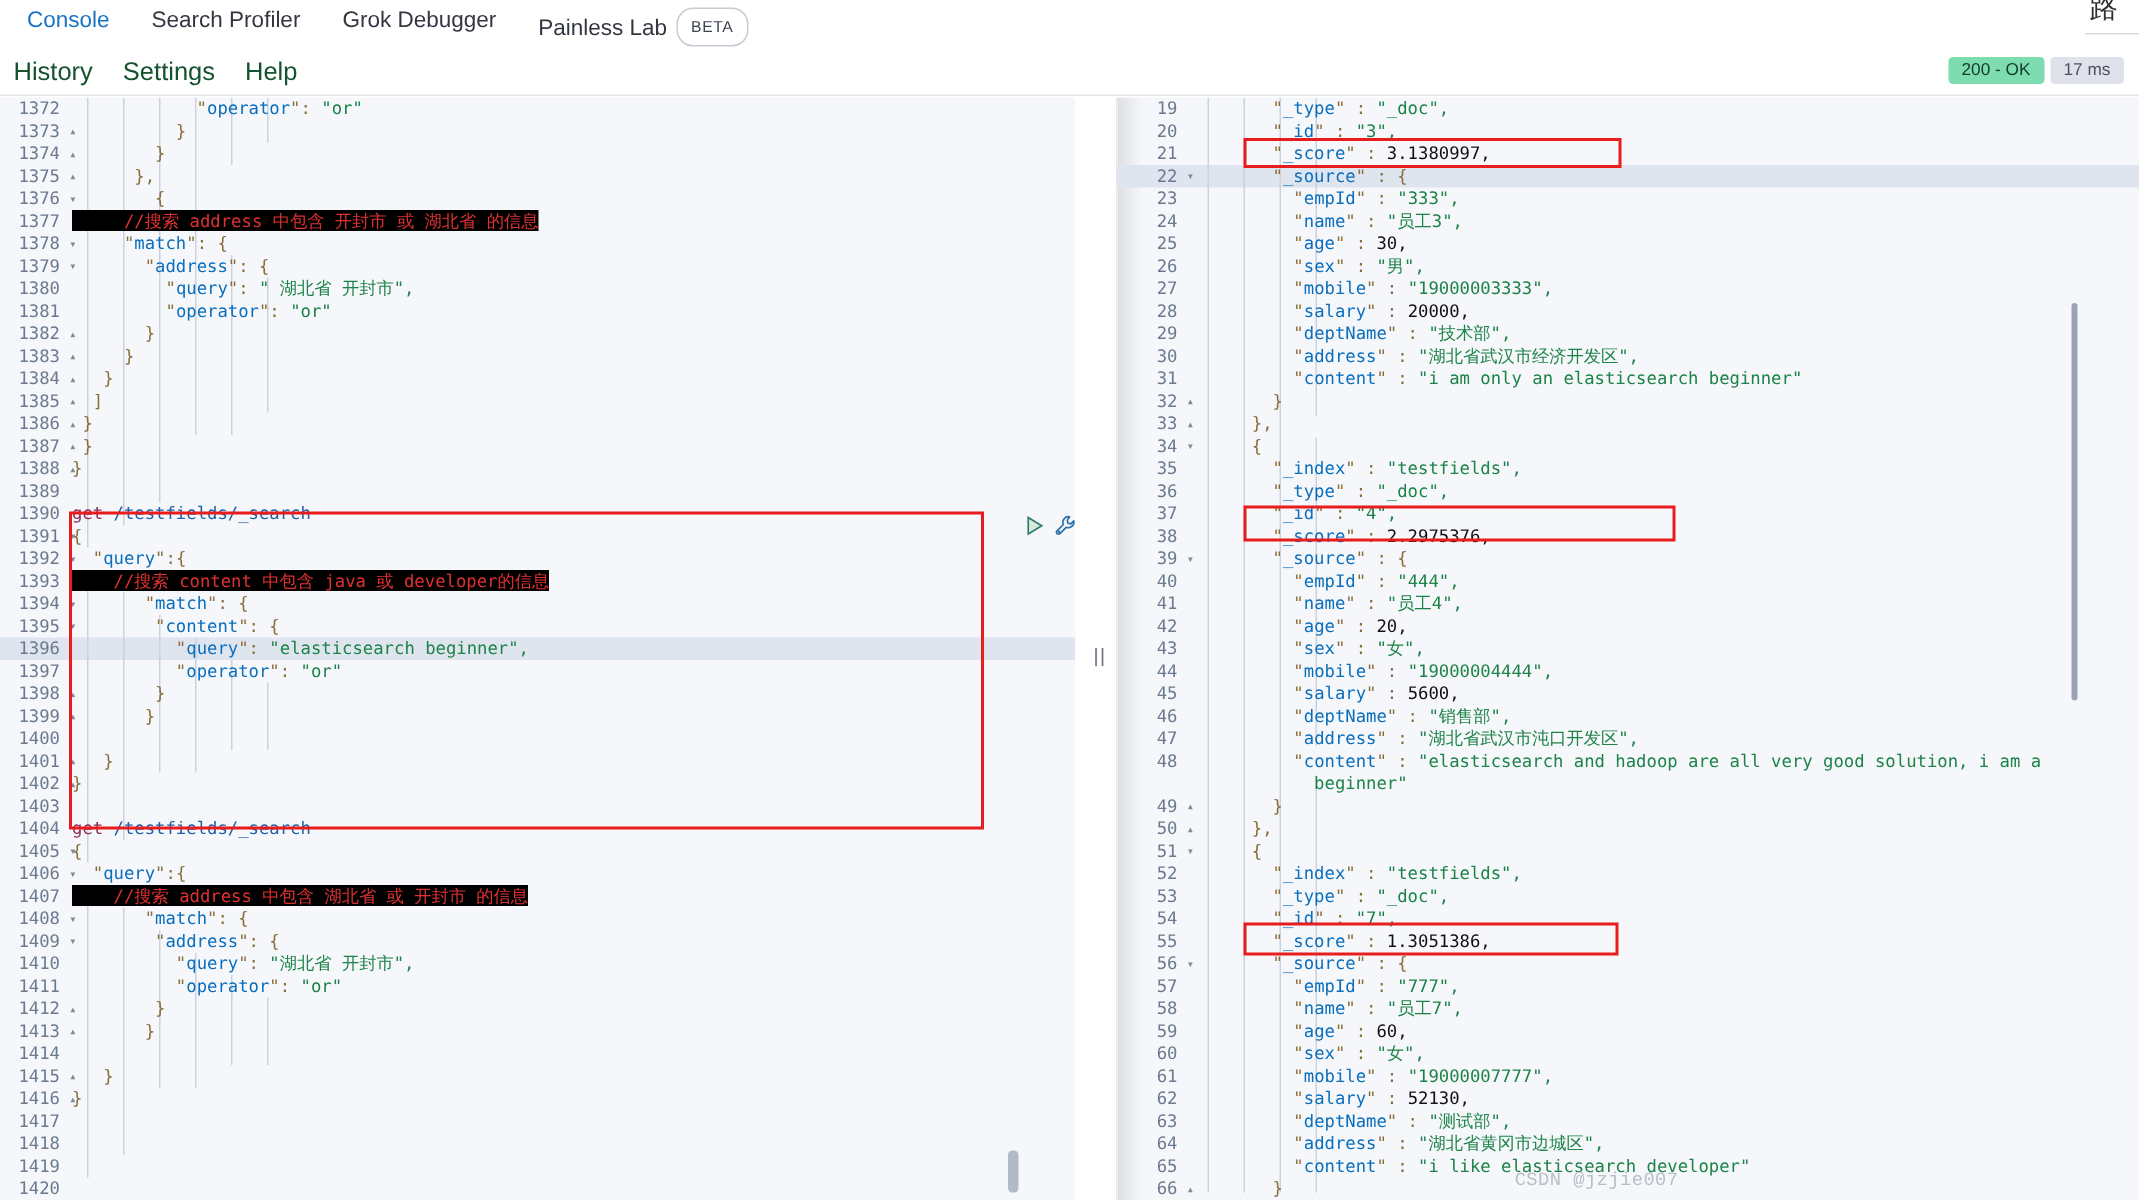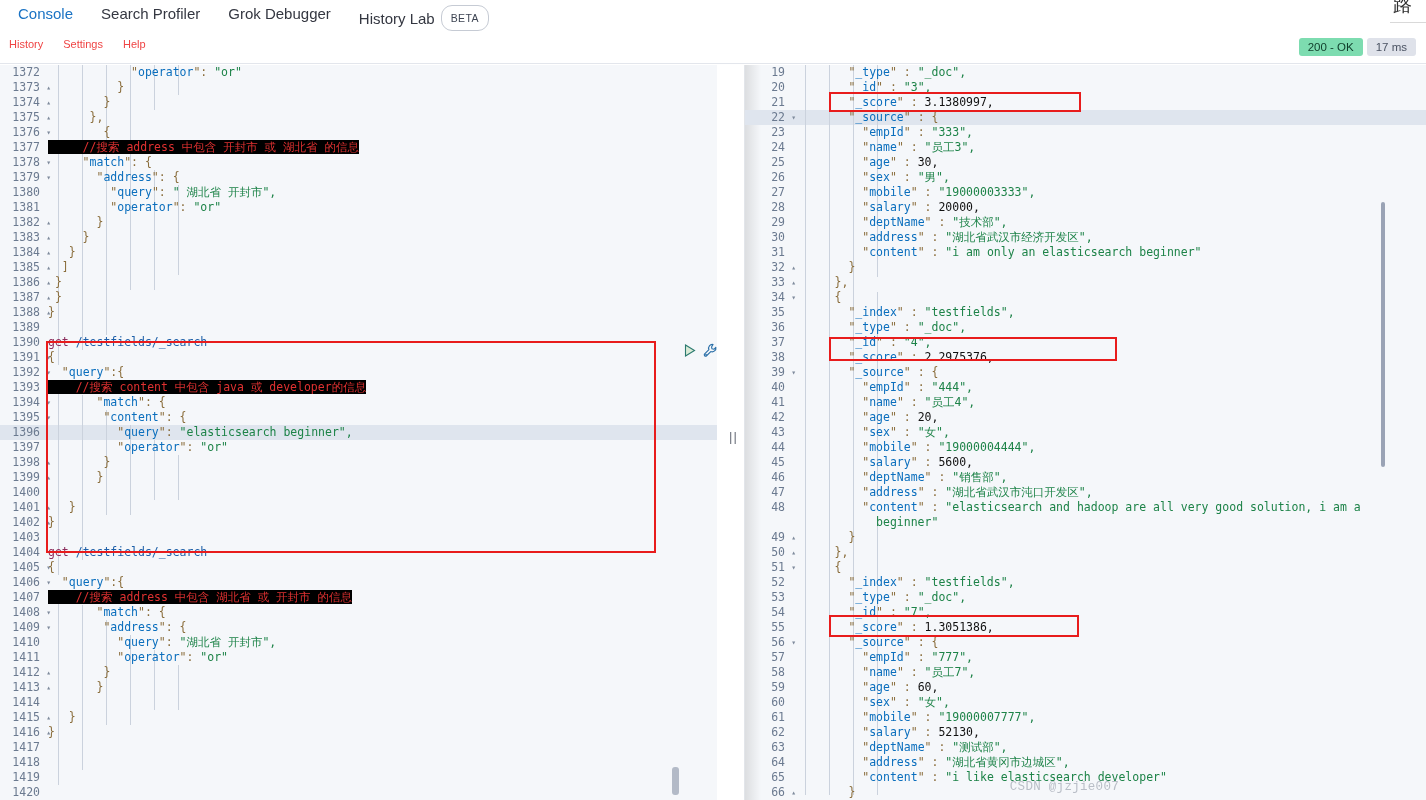--- a/index.html
+++ b/index.html
@@ -45,21 +45,21 @@
     position:absolute; right:0; top:33px; width:36px; height:1px; background:#d9d9d9;
   }
 
   
   .subbar {
     position: absolute; top: 32px; left: 0; width: 1426px; height: 32px;
     background: #ffffff; border-bottom: 1px solid #e3e6ec;
   }
   .subbar-left { position:absolute; left:6px; top:4px; display:flex; gap:14px; }
   .subbar-left span {
-    font-size: 11px; color:#ef4444; cursor:pointer; padding:2px 3px;
+    font-size: 17px; color:#14532d; cursor:pointer; padding:2px 3px;
   }
   .subbar-right { position:absolute; right:10px; top:6px; display:flex; gap:4px; align-items:center; }
   .pill-ok {
     background:#7ddcb0; color:#0f3d2a; font-size:11.5px; padding:3px 9px;
     border-radius:3px; white-space:nowrap;
   }
   .pill-ms {
     background:#dfe2ea; color:#3c4css; color:#4a5262; font-size:11.5px; padding:3px 9px;
     border-radius:3px; white-space:nowrap;
   }
@@ -155,21 +155,21 @@
 </head>
 <body>
 
 <div id="app">
 
   <div class="topbar">
     <div class="tabs" id="tabs-host">
         <div class="tab active"><span>Console</span><span class="u" style="background: rgb(11, 106, 180);"></span></div>
         <div class="tab"><span>Search Profiler</span><span class="u"></span></div>
         <div class="tab"><span>Grok Debugger</span><span class="u"></span></div>
-        <div class="tab"><span>History Lab</span><span class="beta-badge">BETA</span><span class="u"></span></div>
+        <div class="tab"><span>Painless Lab</span><span class="beta-badge">BETA</span><span class="u"></span></div>
       </div>
     <div class="corner-cjk">路</div>
     <div class="corner-rule"></div>
     <div class="corner-rule2"></div>
   </div>
 
   <div class="subbar">
     <div class="subbar-left" id="subbar-host">
         <span>History</span>
         <span>Settings</span>

